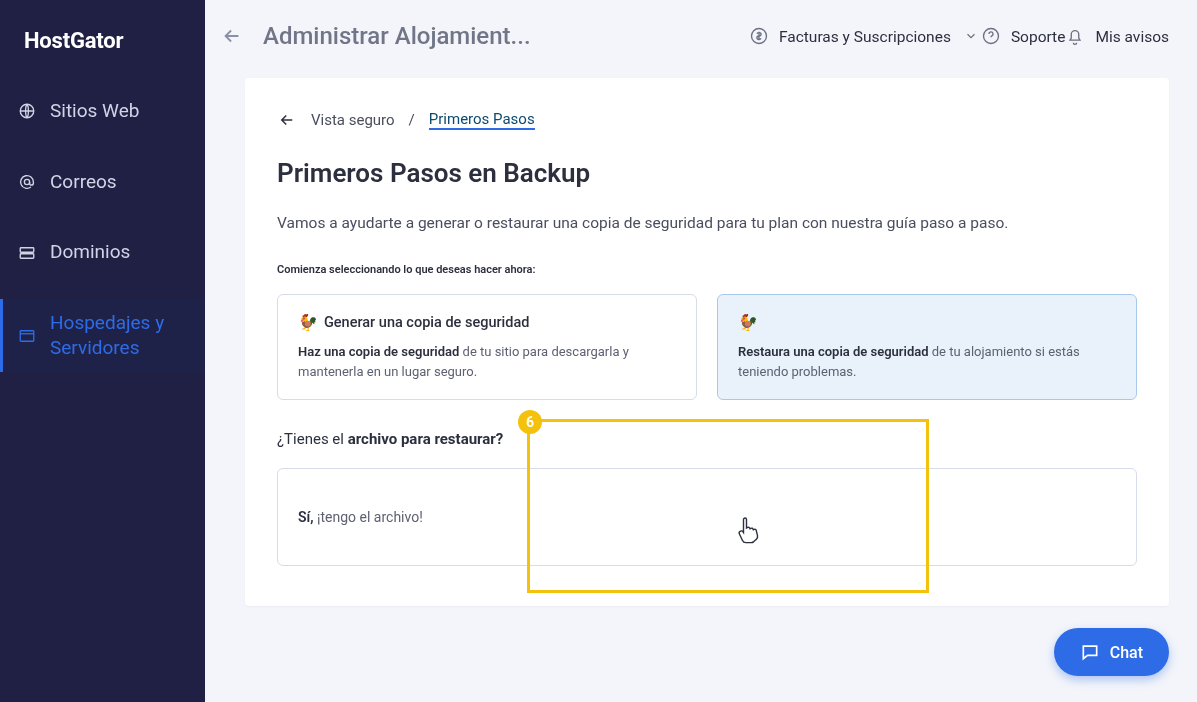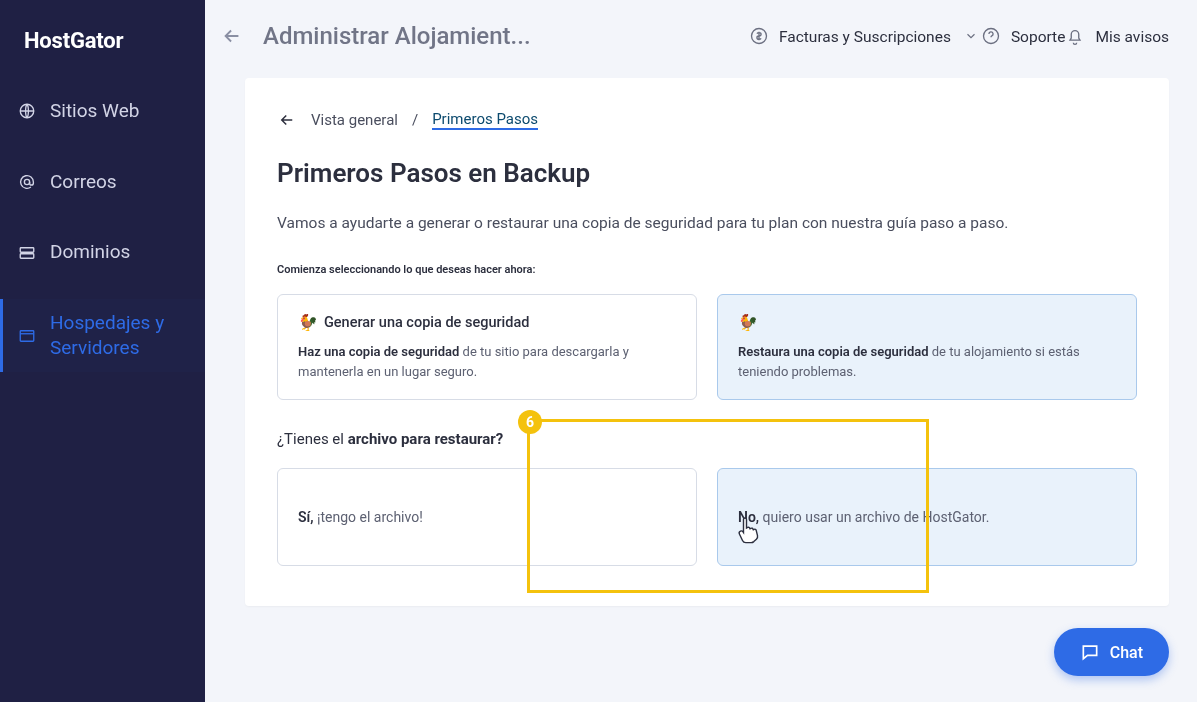--- a/index.html
+++ b/index.html
@@ -225,21 +225,21 @@
     </div>
 
     <div class="content-wrap">
       <div class="card">
         <div class="crumbs">
           <span class="crumb-back">
             <svg width="18" height="18" viewBox="0 0 24 24" fill="none" stroke="currentColor" stroke-width="2">
                 <path d="M19 12H5M11 18l-6-6 6-6"></path>
               </svg>
           </span>
-          <span class="crumb-text">Vista general</span>
+          <span class="crumb-text">Vista seguro</span>
           <span class="crumb-sep">/</span>
           <span class="crumb-current">Primeros Pasos</span>
         </div>
 
         <h1 class="page-title">Primeros Pasos en Backup</h1>
         <p class="page-desc">Vamos a ayudarte a generar o restaurar una copia de seguridad para tu plan con nuestra guía paso a paso.</p>
         <p class="section-lead">Comienza seleccionando lo que deseas hacer ahora:</p>
 
         <div class="option-row">
           <div class="option-card">
@@ -256,23 +256,20 @@
             <div class="opt-desc"><strong>Restaura una copia de seguridad</strong><span> de tu alojamiento si estás teniendo problemas.</span></div>
           </div>
         </div>
 
         <p class="question"><span>¿Tienes el </span><strong>archivo para restaurar?</strong></p>
 
         <div class="answer-row">
           <div class="answer-card">
             <strong>Sí,</strong><span> ¡tengo el archivo!</span>
           </div>
-          <div class="answer-card selected">
-            <strong>No,</strong><span> quiero usar un archivo de HostGator.</span>
-          </div>
         </div>
 
         <div class="highlight-box" style="left:282px; top:341px; width:402px; height:174px;">
           <div class="highlight-badge">6</div>
         </div>
 
       </div>
     </div>
   </main>
 </div>

